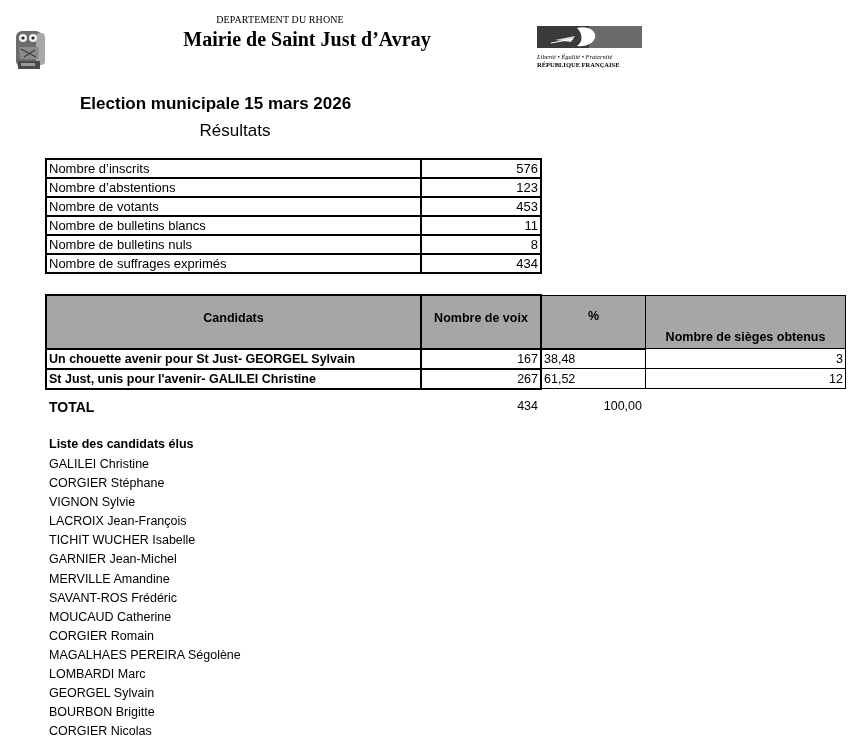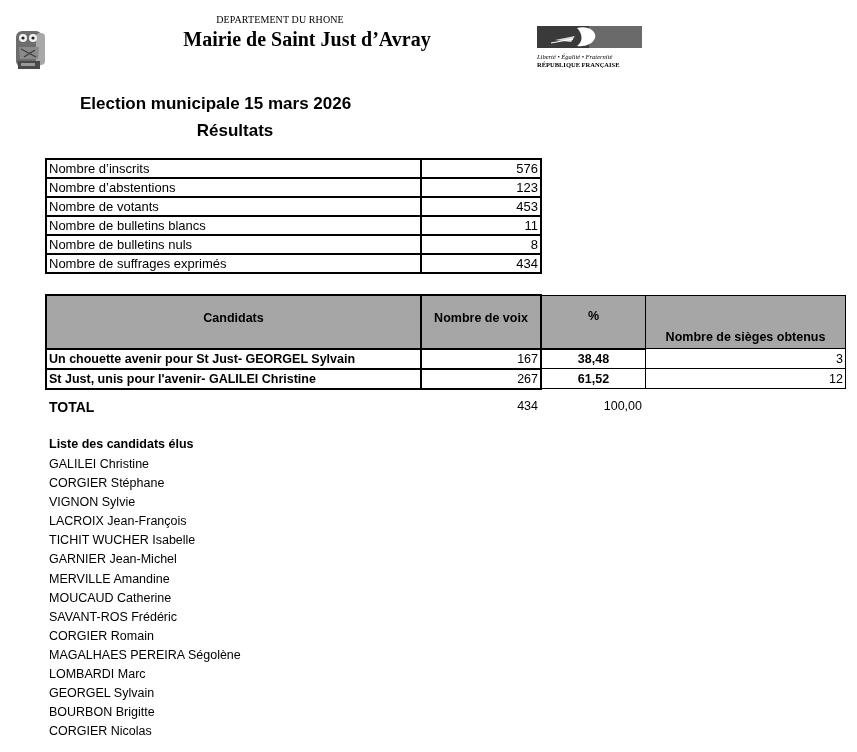--- a/index.html
+++ b/index.html
@@ -3,40 +3,40 @@
 <meta charset="utf-8">
 <style>
   html, body { margin:0; padding:0; background:#ffffff; }
   body { width:857px; height:752px; position:relative; overflow:hidden; font-family:"Liberation Sans", "DejaVu Sans", sans-serif; color:#000; }
   .abs { position:absolute; }
   .logo { left:14px; top:27px; width:34px; height:44px; }
   .dept { left:170px; top:14px; width:220px; text-align:center; font-family:"Liberation Serif", serif; font-size:10px; letter-spacing:0.1px; }
   .mairie { left:162px; top:28px; width:290px; text-align:center; font-family:"Liberation Serif", serif; font-weight:bold; font-size:20px; }
   .rf { left:537px; top:26px; width:105px; height:36px; }
   .title1 { left:80px; top:94px; width:310px; font-weight:bold; font-size:17px; }
-  .title2 { left:80px; top:121px; width:310px; text-align:center; font-weight:bold; font-size:17px; }
+  .title2 { left:80px; top:121px; width:310px; text-align:center; font-weight:normal; font-size:17px; }
 
   table { border-collapse:collapse; }
   .stats { left:45px; top:158px; }
   .stats td { border:2px solid #000; font-size:13px; height:17px; padding:0 2px; line-height:17px; }
   .stats td.lbl { width:369px; }
   .stats td.val { width:114px; text-align:right; }
 
   .res { left:45px; top:294px; }
   .res th { background:#a6a6a6; font-size:12.5px; font-weight:bold; border:2px solid #000; height:40px; padding:0 2px; }
   .res th.c1 { width:369px; }
   .res th.c2 { width:114px; }
   .res th.c3 { width:99px; border-right:1px solid #000; border-top:1px solid #000;}
   .res th.c4 { width:195px; vertical-align:bottom; padding-bottom:4px; border-top:1px solid #000; border-left:1px solid #000; border-right:1px solid #000; border-bottom:1px solid #000;}
   .res th.c3 { vertical-align:middle; padding-bottom:12px; }
   .res th.c1, .res th.c2 { padding-bottom:8px;margin-left:46px; }
   .res td { font-size:12.5px; height:18px; line-height:18px; padding:0 2px; border:1px solid #000; }
   .res td.name { font-weight:bold; border:2px solid #000; }
   .res td.voix { text-align:right; border:2px solid #000; }
-  .res td.pct { text-align:center;font-weight:bold; }
+  .res td.pct { text-align:left; }
   .res td.seats { text-align:right; }
 
   .total-lbl { left:49px; top:399px; font-weight:bold; font-size:14px; }
   .total-voix { left:470px; top:399px; width:68px; text-align:right; font-size:12.5px; }
   .total-pct { left:560px; top:399px; width:82px; text-align:right; font-size:12.5px; }
 
   .elus-title { left:49px; top:437px; font-weight:bold; font-size:12.5px; }
   .elus { left:49px; top:456px; list-style:none; margin:0; padding:0; }
   .elus li { font-size:12.5px; height:19.1px; line-height:16px; }
 </style>
@@ -136,21 +136,21 @@
 
 <div class="abs elus-title">Liste des candidats élus</div>
 <ul class="abs elus">
   <li>GALILEI Christine</li>
   <li>CORGIER Stéphane</li>
   <li>VIGNON Sylvie</li>
   <li>LACROIX Jean-François</li>
   <li>TICHIT WUCHER Isabelle</li>
   <li>GARNIER Jean-Michel</li>
   <li>MERVILLE Amandine</li>
+  <li>SAVANT-ROS Frédéric</li>
   <li>MOUCAUD Catherine</li>
-  <li>SAVANT-ROS Frédéric</li>
   <li>CORGIER Romain</li>
   <li>MAGALHAES PEREIRA Ségolène</li>
   <li>LOMBARDI Marc</li>
   <li>GEORGEL Sylvain</li>
   <li>BOURBON Brigitte</li>
   <li>CORGIER Nicolas</li>
 </ul>
 
 </body></html>

